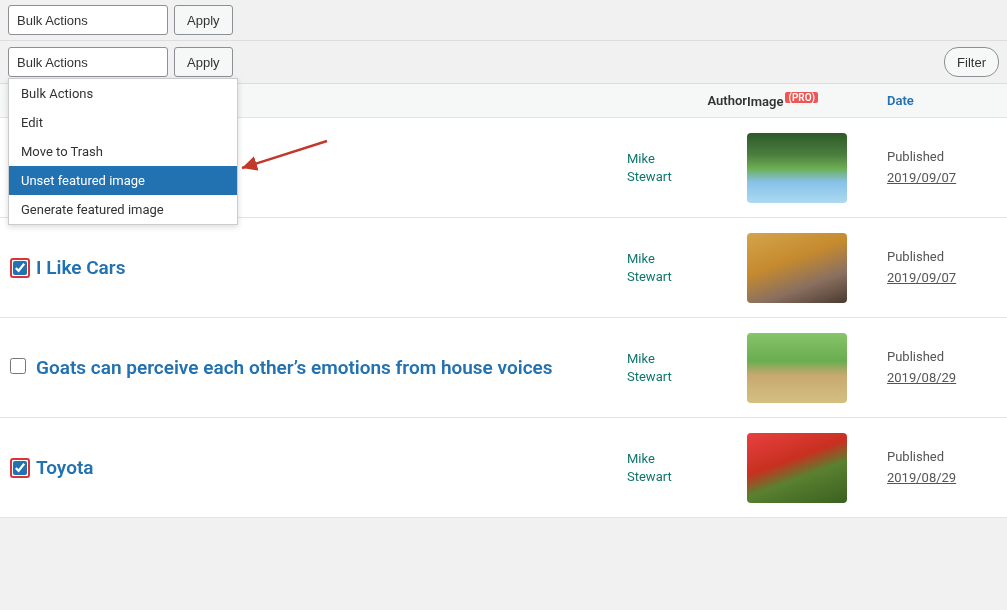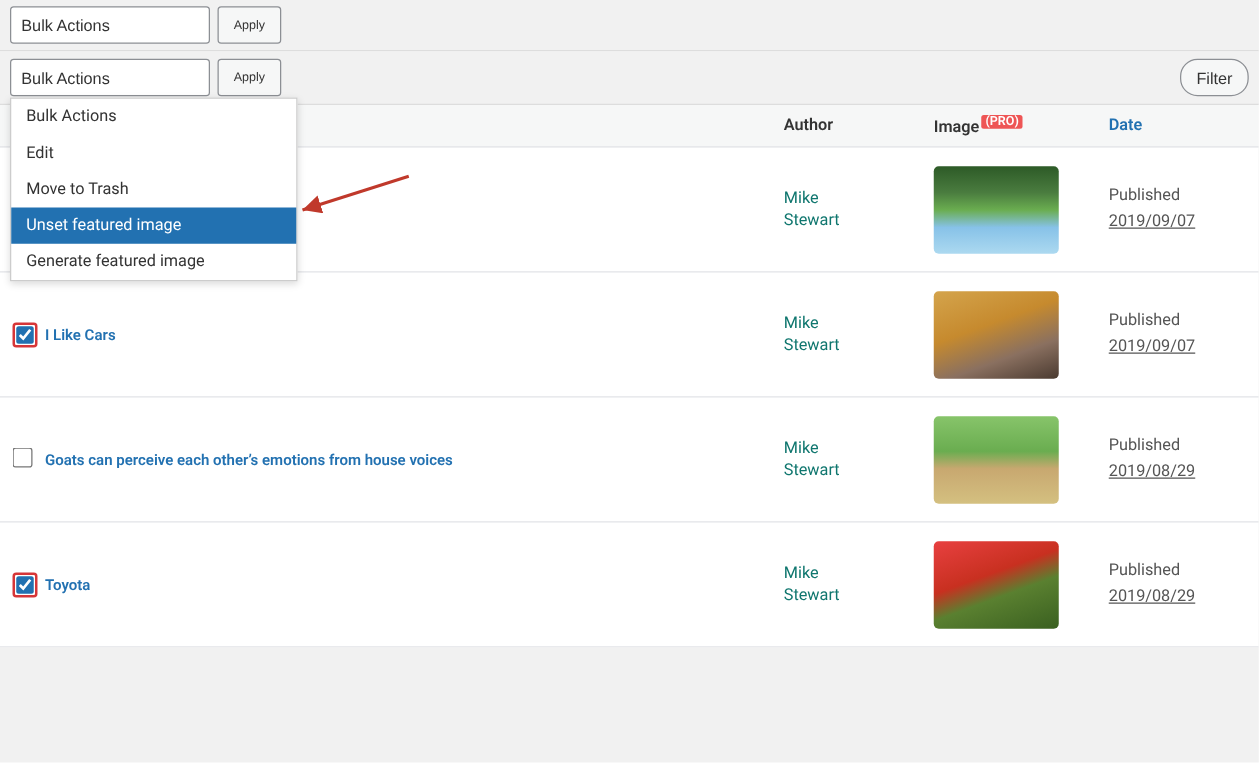--- a/index.html
+++ b/index.html
@@ -26,21 +26,21 @@
       cursor: pointer;
       min-width: 160px;
       height: 30px;
     }
 
     .apply-btn {
       background: #f6f7f7;
       border: 1px solid #8c8f94;
       border-radius: 3px;
       padding: 4px 12px;
-      font-size: 10px;
+      font-size: 13px;
       cursor: pointer;
       height: 30px;
       color: #333;
     }
 
     .filter-group {
       display: flex;
       align-items: center;
       gap: 6px;
       margin-left: auto;
@@ -103,21 +103,21 @@
 
     .col-headers {
       display: flex;
       align-items: center;
       padding: 8px 10px;
       border-bottom: 1px solid #e2e4e7;
       background: #f6f7f7;
     }
 
     .col-title { flex: 1; }
-    .col-author { width: 120px; text-align: left; color: #333; font-weight: 600; font-size: 13px; }
+    .col-author { width: 120px; text-align: right; color: #333; font-weight: 600; font-size: 13px; }
     .col-image { width: 140px; text-align: left; color: #333; font-weight: 600; font-size: 13px; }
     .col-date { width: 110px; text-align: left; font-weight: 600; font-size: 13px; color: #2271b1; }
 
     .table-row {
       display: flex;
       align-items: center;
       padding: 10px 10px;
       border-bottom: 1px solid #e2e4e7;
       min-height: 100px;
     }
@@ -130,21 +130,21 @@
     .row-checkbox input[type="checkbox"] {
       width: 16px;
       height: 16px;
       cursor: pointer;
       accent-color: #d63638;
       border: 2px solid #d63638;
     }
 
     .row-title {
       flex: 1;
-      font-size: 12px;
+      font-size: 19px;
       font-weight: 600;
       color: #2271b1;
       cursor: pointer;
     }
 
     .row-author {
       width: 120px;
       color: #0f766e;
       font-size: 13px;
       line-height: 1.4;

